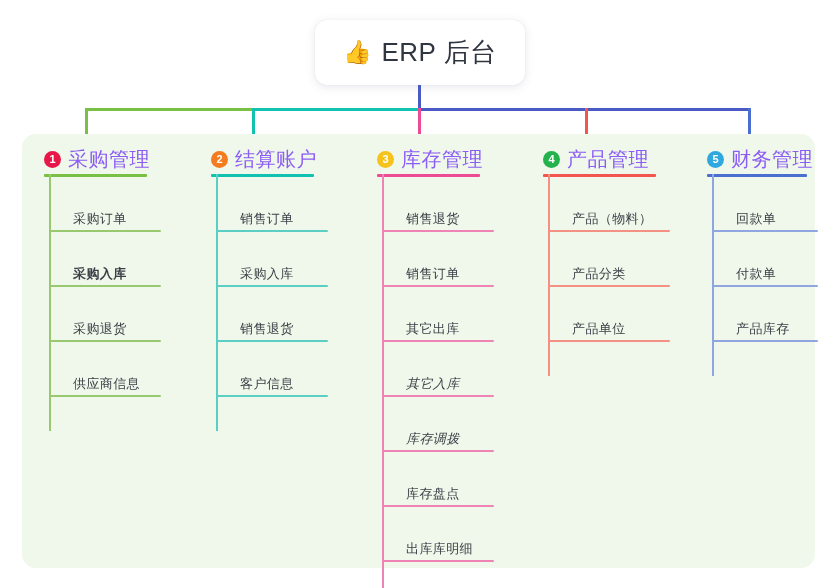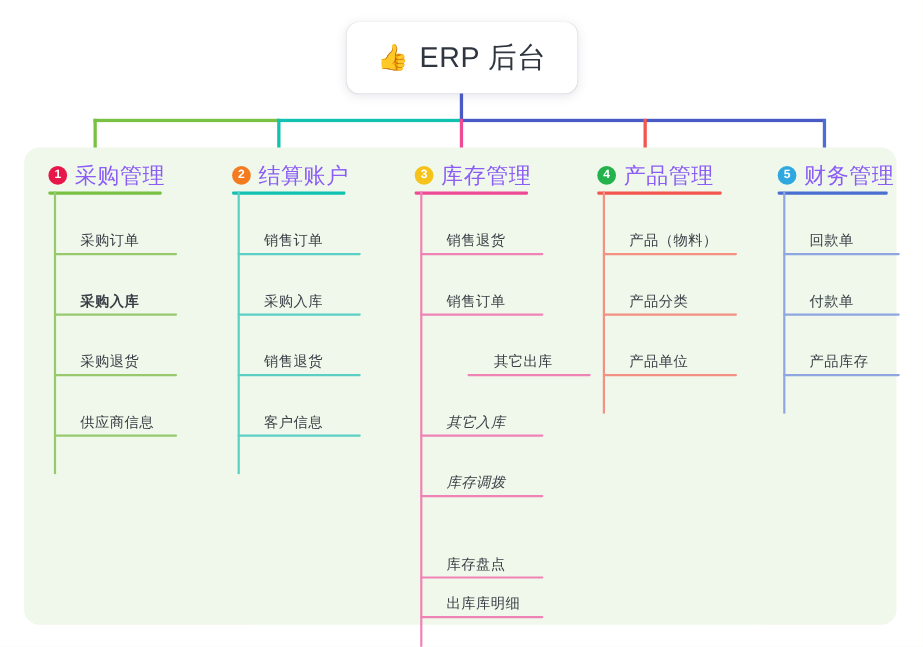--- a/index.html
+++ b/index.html
@@ -175,33 +175,33 @@
         <div class="col-underline" style="width: 103px; background: rgb(238, 75, 150);"></div>
         <div class="trunk" style="height: 422px; background: rgb(240, 131, 181);"></div>
         <div class="leaf" style="top: 64px; width: 112px; height: 28px;">
           <span class="leaf-text">销售退货</span>
           <div class="leaf-underline" style="width: 112px; background: rgb(240, 131, 181);"></div>
         </div>
         <div class="leaf" style="top: 119px; width: 112px; height: 28px;">
           <span class="leaf-text">销售订单</span>
           <div class="leaf-underline" style="width: 112px; background: rgb(240, 131, 181);"></div>
         </div>
-        <div class="leaf" style="top: 174px; width: 112px; height: 28px; margin-left: 43px;">
+        <div class="leaf" style="top: 174px; width: 112px; height: 28px;">
           <span class="leaf-text">其它出库</span>
           <div class="leaf-underline" style="width: 112px; background: rgb(240, 131, 181);"></div>
         </div>
         <div class="leaf" style="top: 229px; width: 112px; height: 28px; font-style: italic;">
           <span class="leaf-text">其它入库</span>
           <div class="leaf-underline" style="width: 112px; background: rgb(240, 131, 181);"></div>
         </div>
         <div class="leaf" style="top: 284px; width: 112px; height: 28px; font-style: italic;">
           <span class="leaf-text">库存调拨</span>
           <div class="leaf-underline" style="width: 112px; background: rgb(240, 131, 181);"></div>
         </div>
-        <div class="leaf" style="top: 358px; width: 112px; height: 28px; padding-left: 32px;">
+        <div class="leaf" style="top: 339px; width: 112px; height: 28px; padding-left: 32px;">
           <span class="leaf-text">库存盘点</span>
           <div class="leaf-underline" style="width: 112px; background: rgb(240, 131, 181);"></div>
         </div>
         <div class="leaf" style="top: 394px; width: 112px; height: 28px;">
           <span class="leaf-text">出库库明细</span>
           <div class="leaf-underline" style="width: 112px; background: rgb(240, 131, 181);"></div>
         </div>
       </div>
       <div class="column" style="left: 543px; top: 140px;">
         <div class="col-head">

